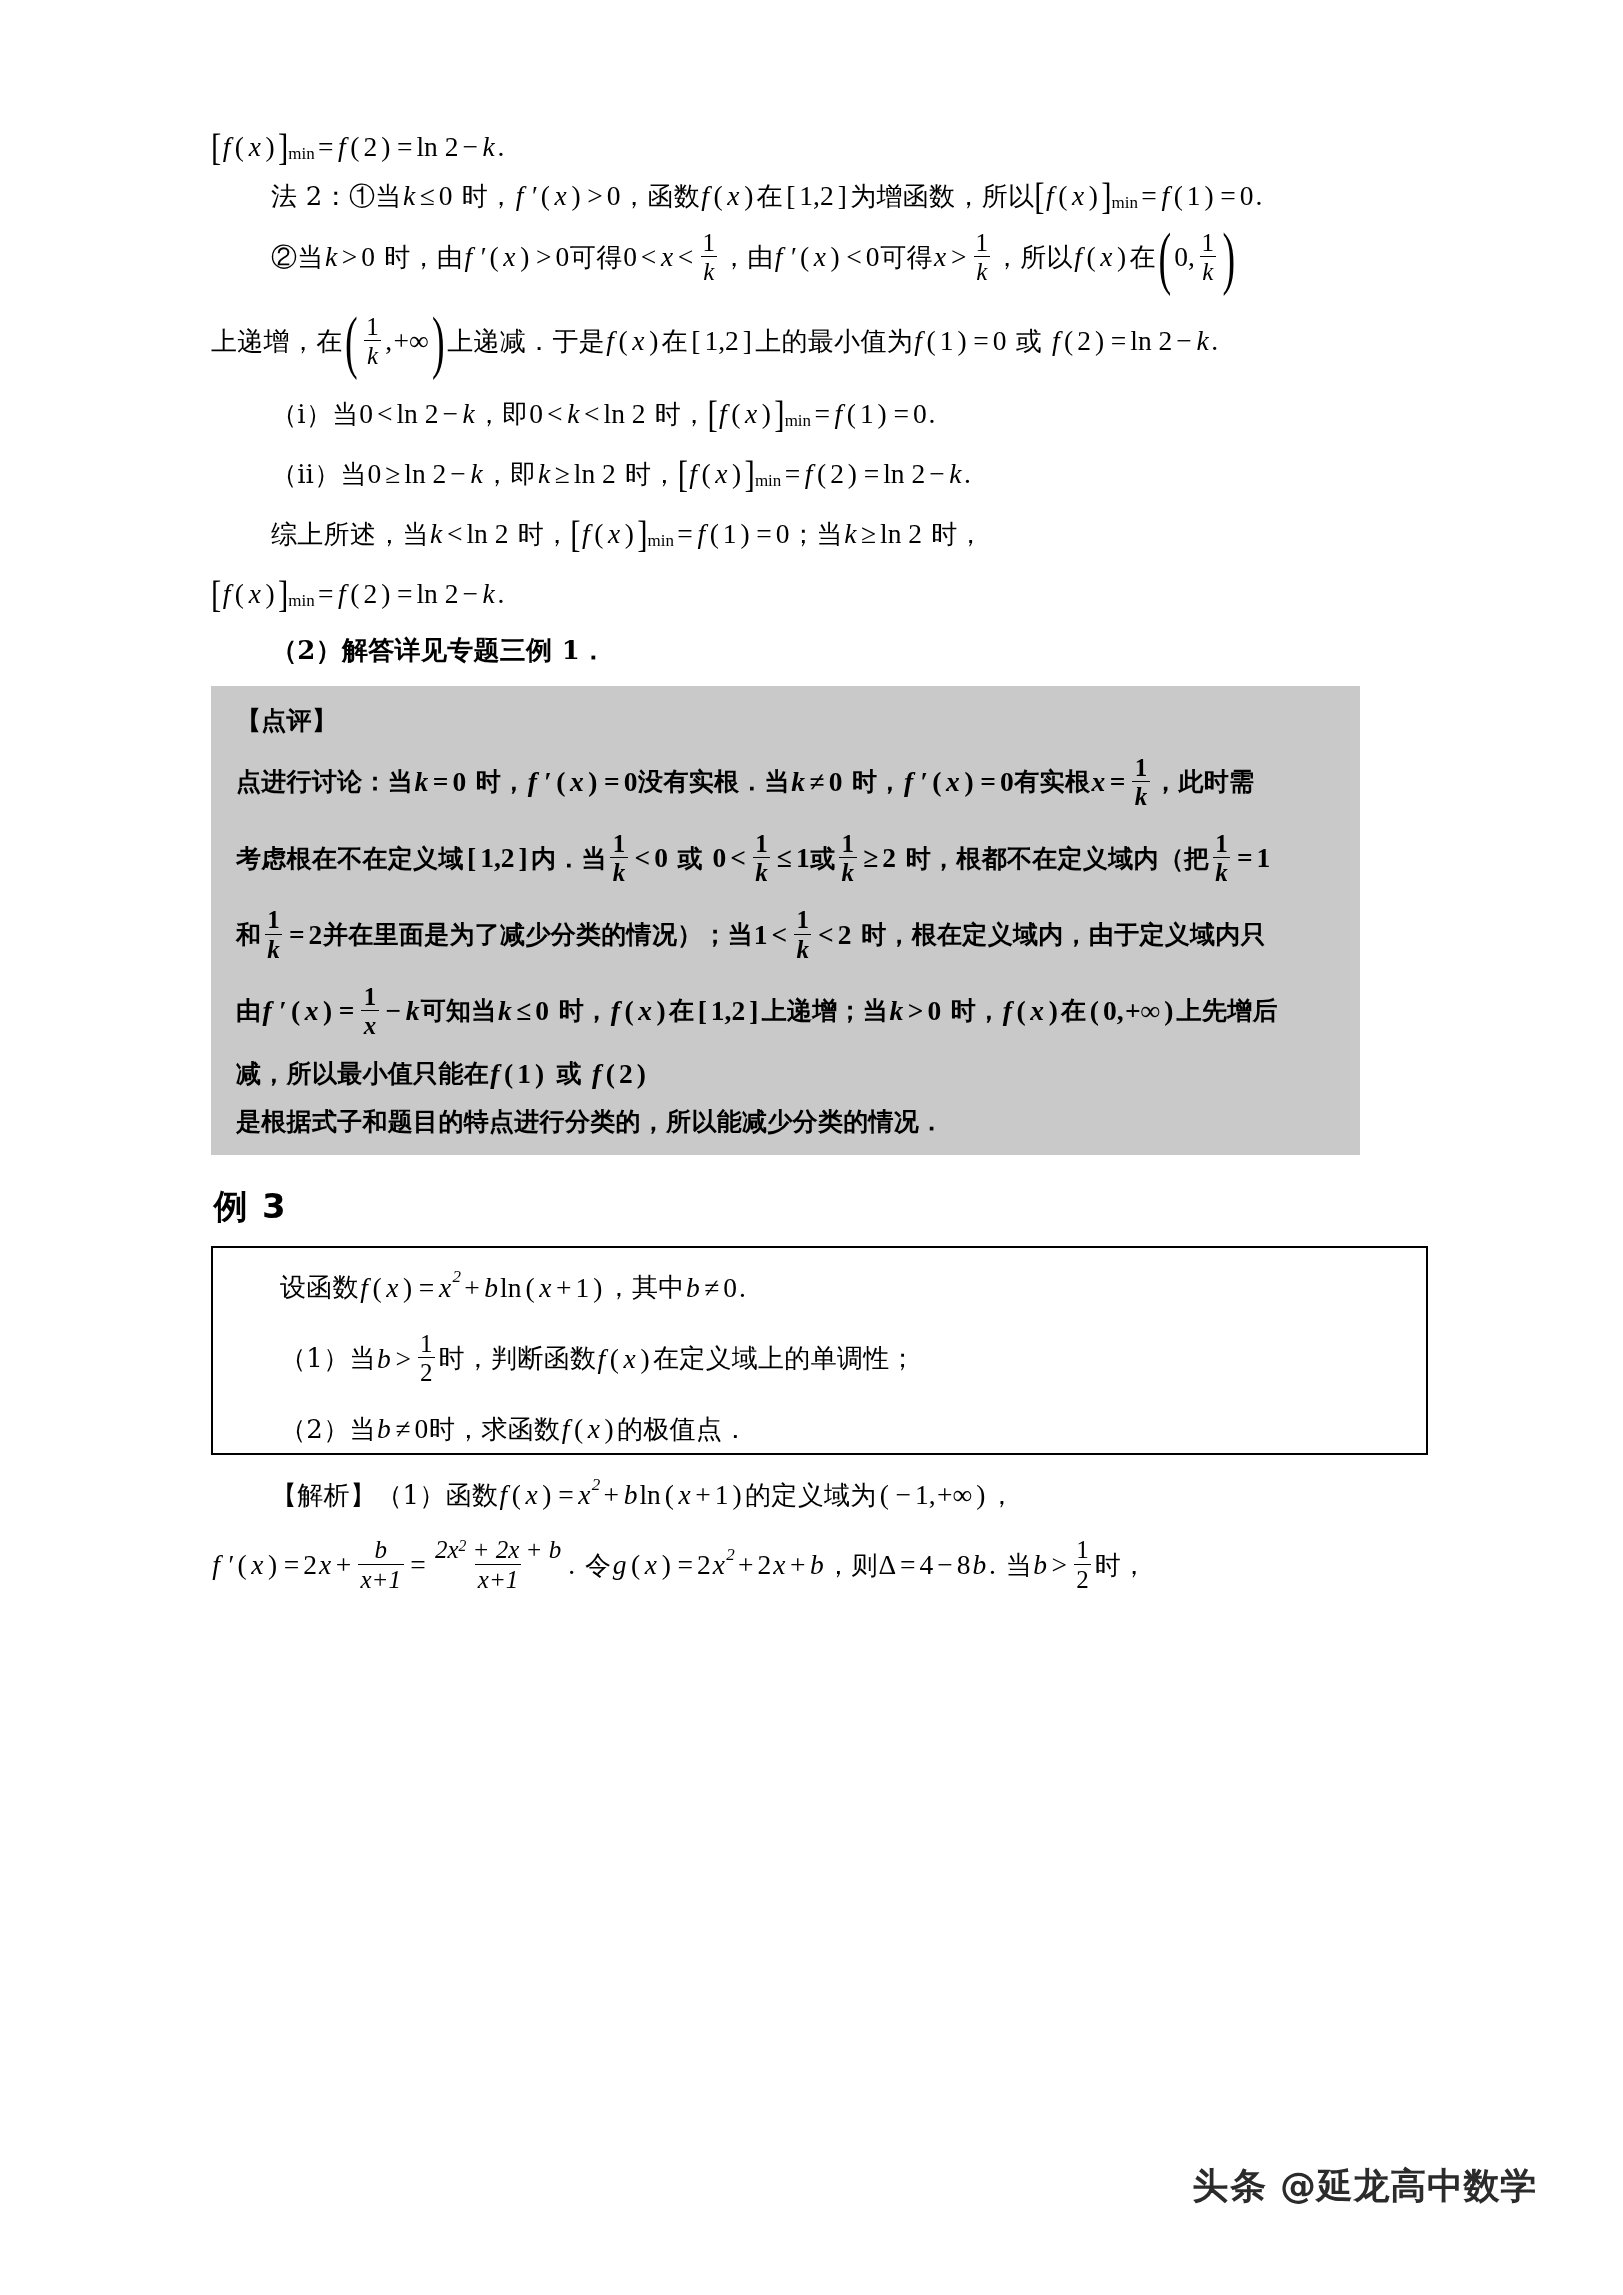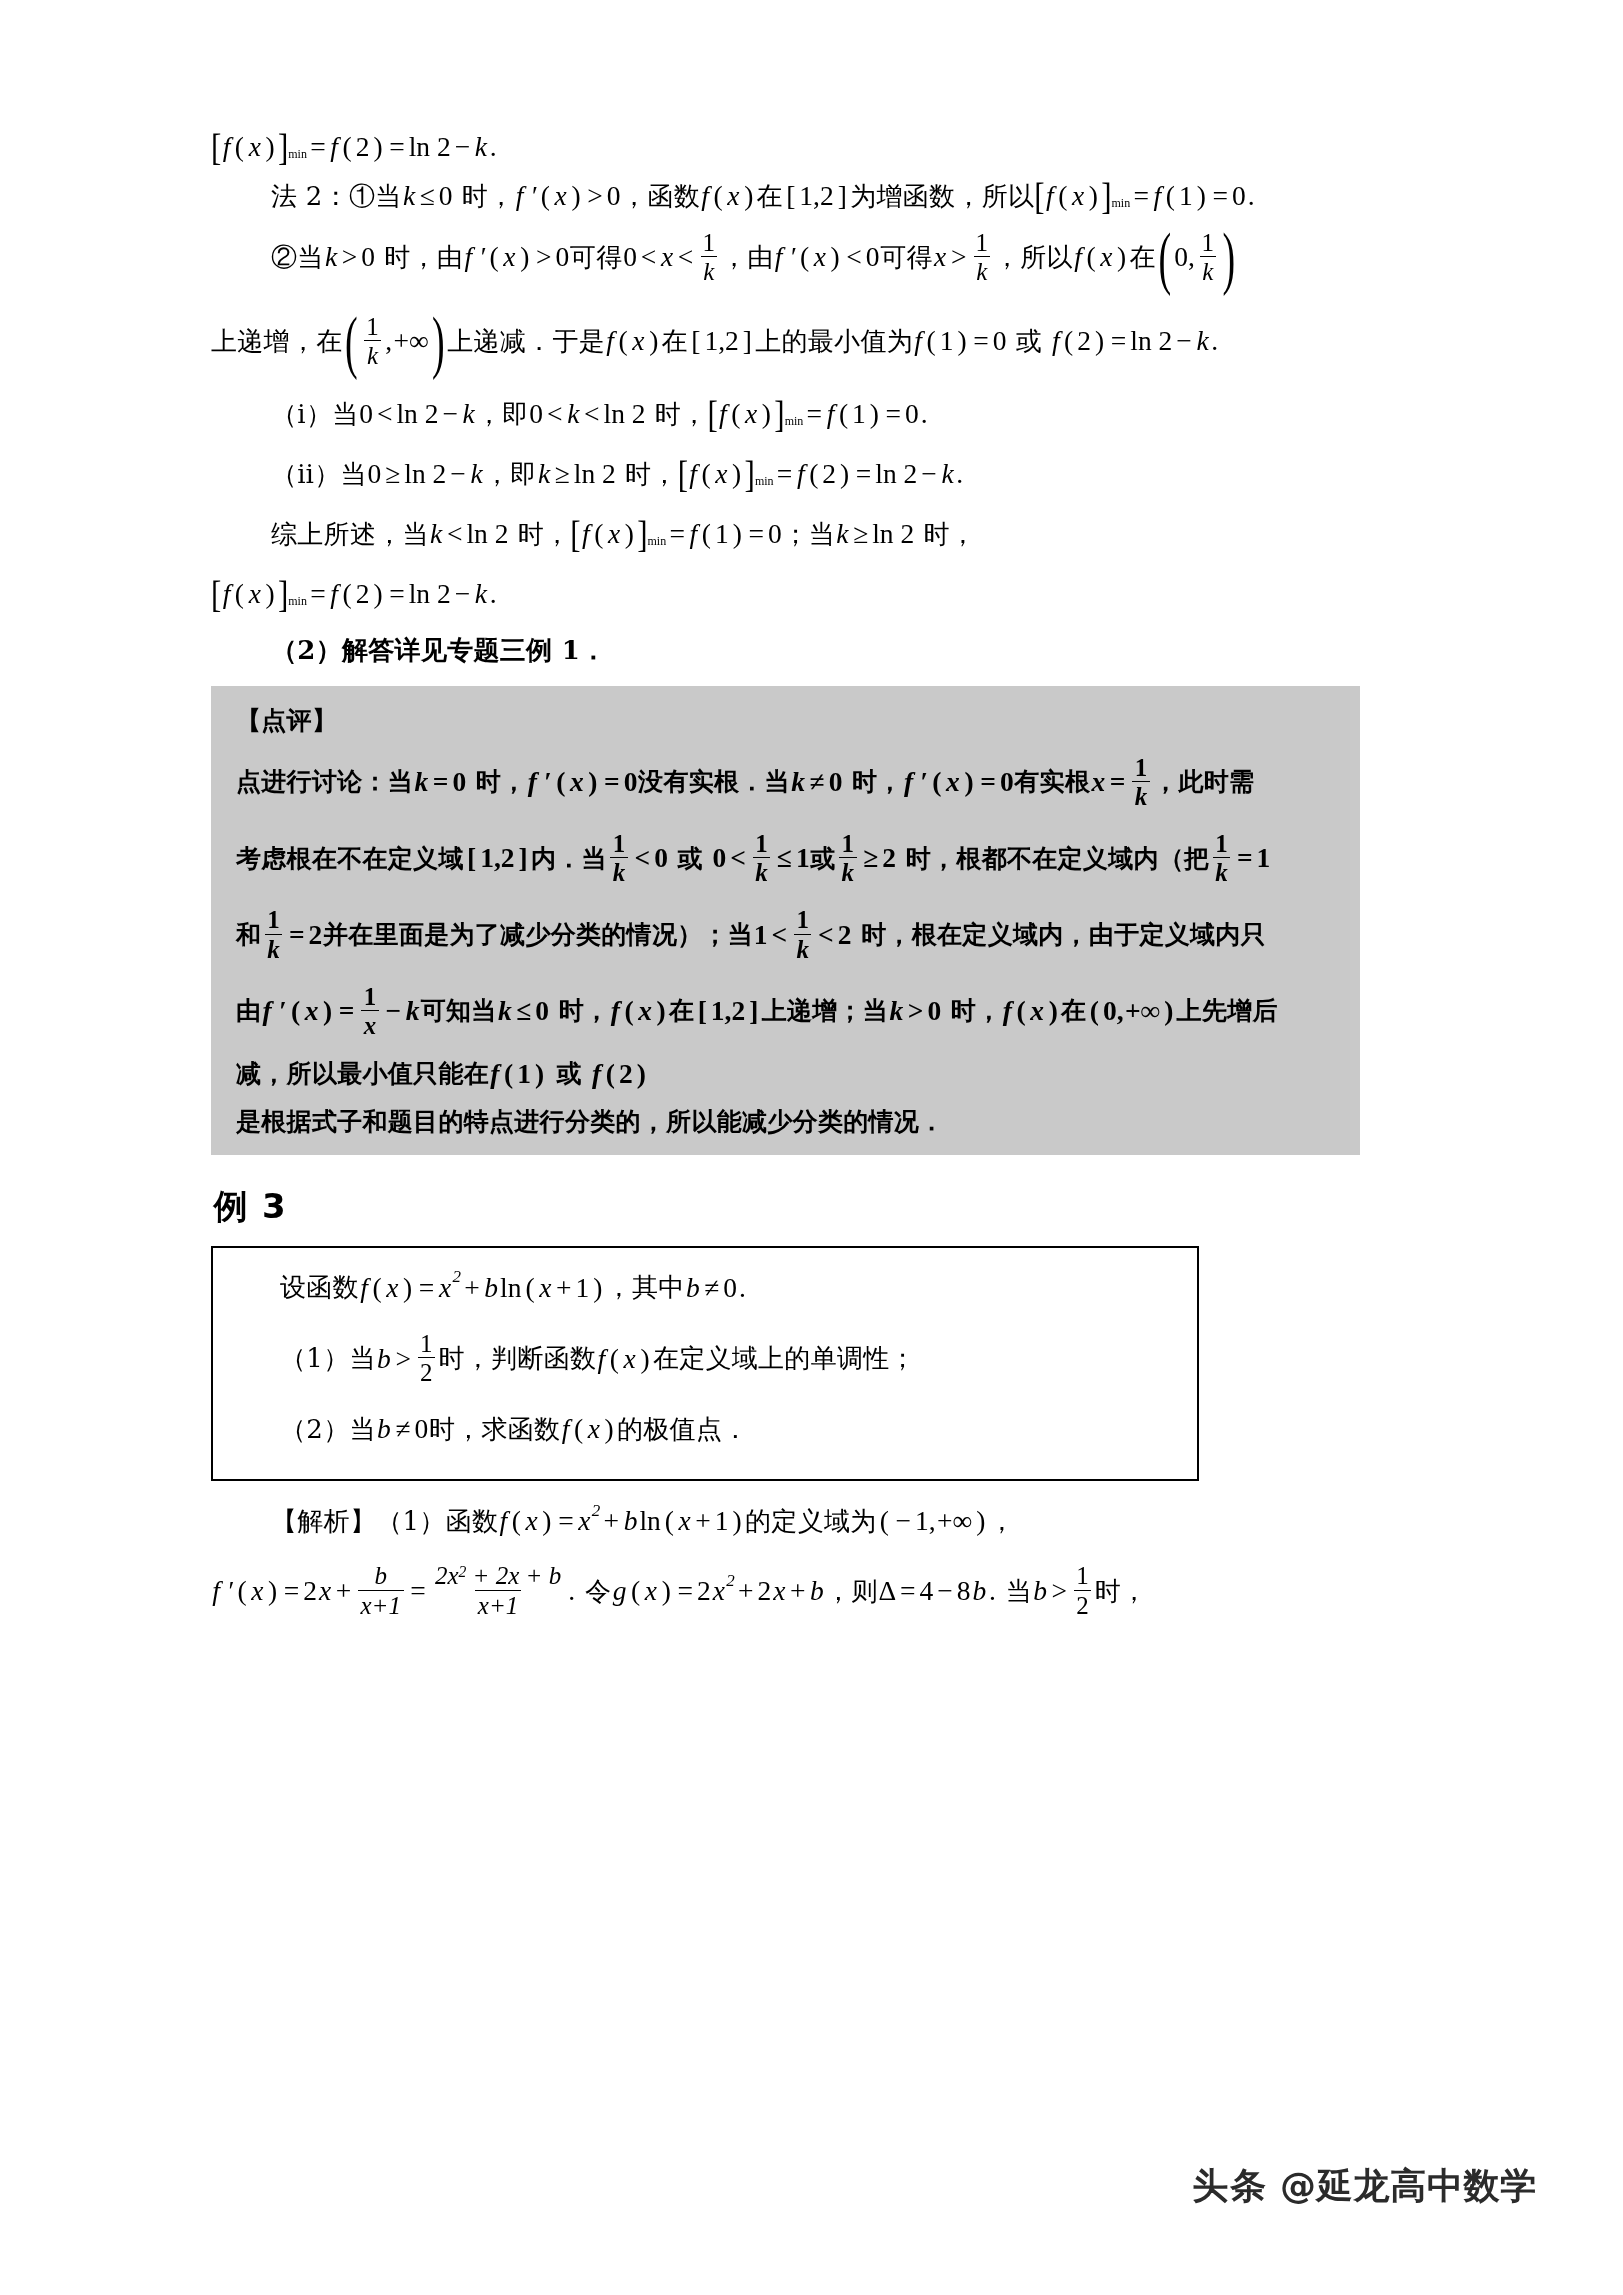--- a/index.html
+++ b/index.html
@@ -41,21 +41,21 @@
     flex-wrap: nowrap;
     white-space: nowrap;
   }
 
   .cn  { font-family: "DejaVu Serif", "Liberation Serif", serif; font-size: 26px; letter-spacing: 0.3px; }
   .mi  { font-family: "Liberation Serif", serif; font-style: italic; font-size: 27.5px; padding: 0 1.3px; }
   .mn  { font-family: "Liberation Serif", serif; font-size: 27.5px; padding: 0 0.7px; }
   .mo  { font-family: "Liberation Serif", serif; font-size: 27.5px; padding: 0 3.3px; }
   .mot { font-family: "Liberation Serif", serif; font-size: 27.5px; padding: 0 1.3px; }
   .up  { font-family: "Liberation Serif", serif; font-size: 27.5px; padding: 0 0.7px; }
-  .sub { font-size: 12px; vertical-align: sub; font-family: "Liberation Serif", serif; position: relative; top: 7.2px; }
+  .sub { font-size: 17px; vertical-align: sub; font-family: "Liberation Serif", serif; position: relative; top: 7.2px; }
   .sup { font-size: 17px; position: relative; top: -10.5px; font-family: "Liberation Serif", serif; font-style: italic; }
 
   
   .frac {
     display: inline-flex;
     flex-direction: column;
     align-items: center;
     justify-content: center;
     vertical-align: middle;
     font-family: "Liberation Serif", serif;
@@ -106,22 +106,22 @@
     font-family: "DejaVu Sans", "Liberation Sans", sans-serif;
     font-weight: bold;
     font-size: 34px;
     margin: 29px 0 15.7px 2.6px;
     letter-spacing: 1.3px;
   }
 
   
   .problem-box {
     border: 2.6px solid #000000;
-    padding: 26px 30px 36px 30px;
-    width: 988px;
+    padding: 26px 30px 10px 30px;
+    width: 1217px;
     box-sizing: border-box;
     margin-bottom: 26px;
   }
   .problem-box .para { margin-bottom: 30px; padding-left: 37px; }
   .problem-box .para:last-child { margin-bottom: 0; }
 
   
   .watermark {
     position: absolute;
     right: 86px;

